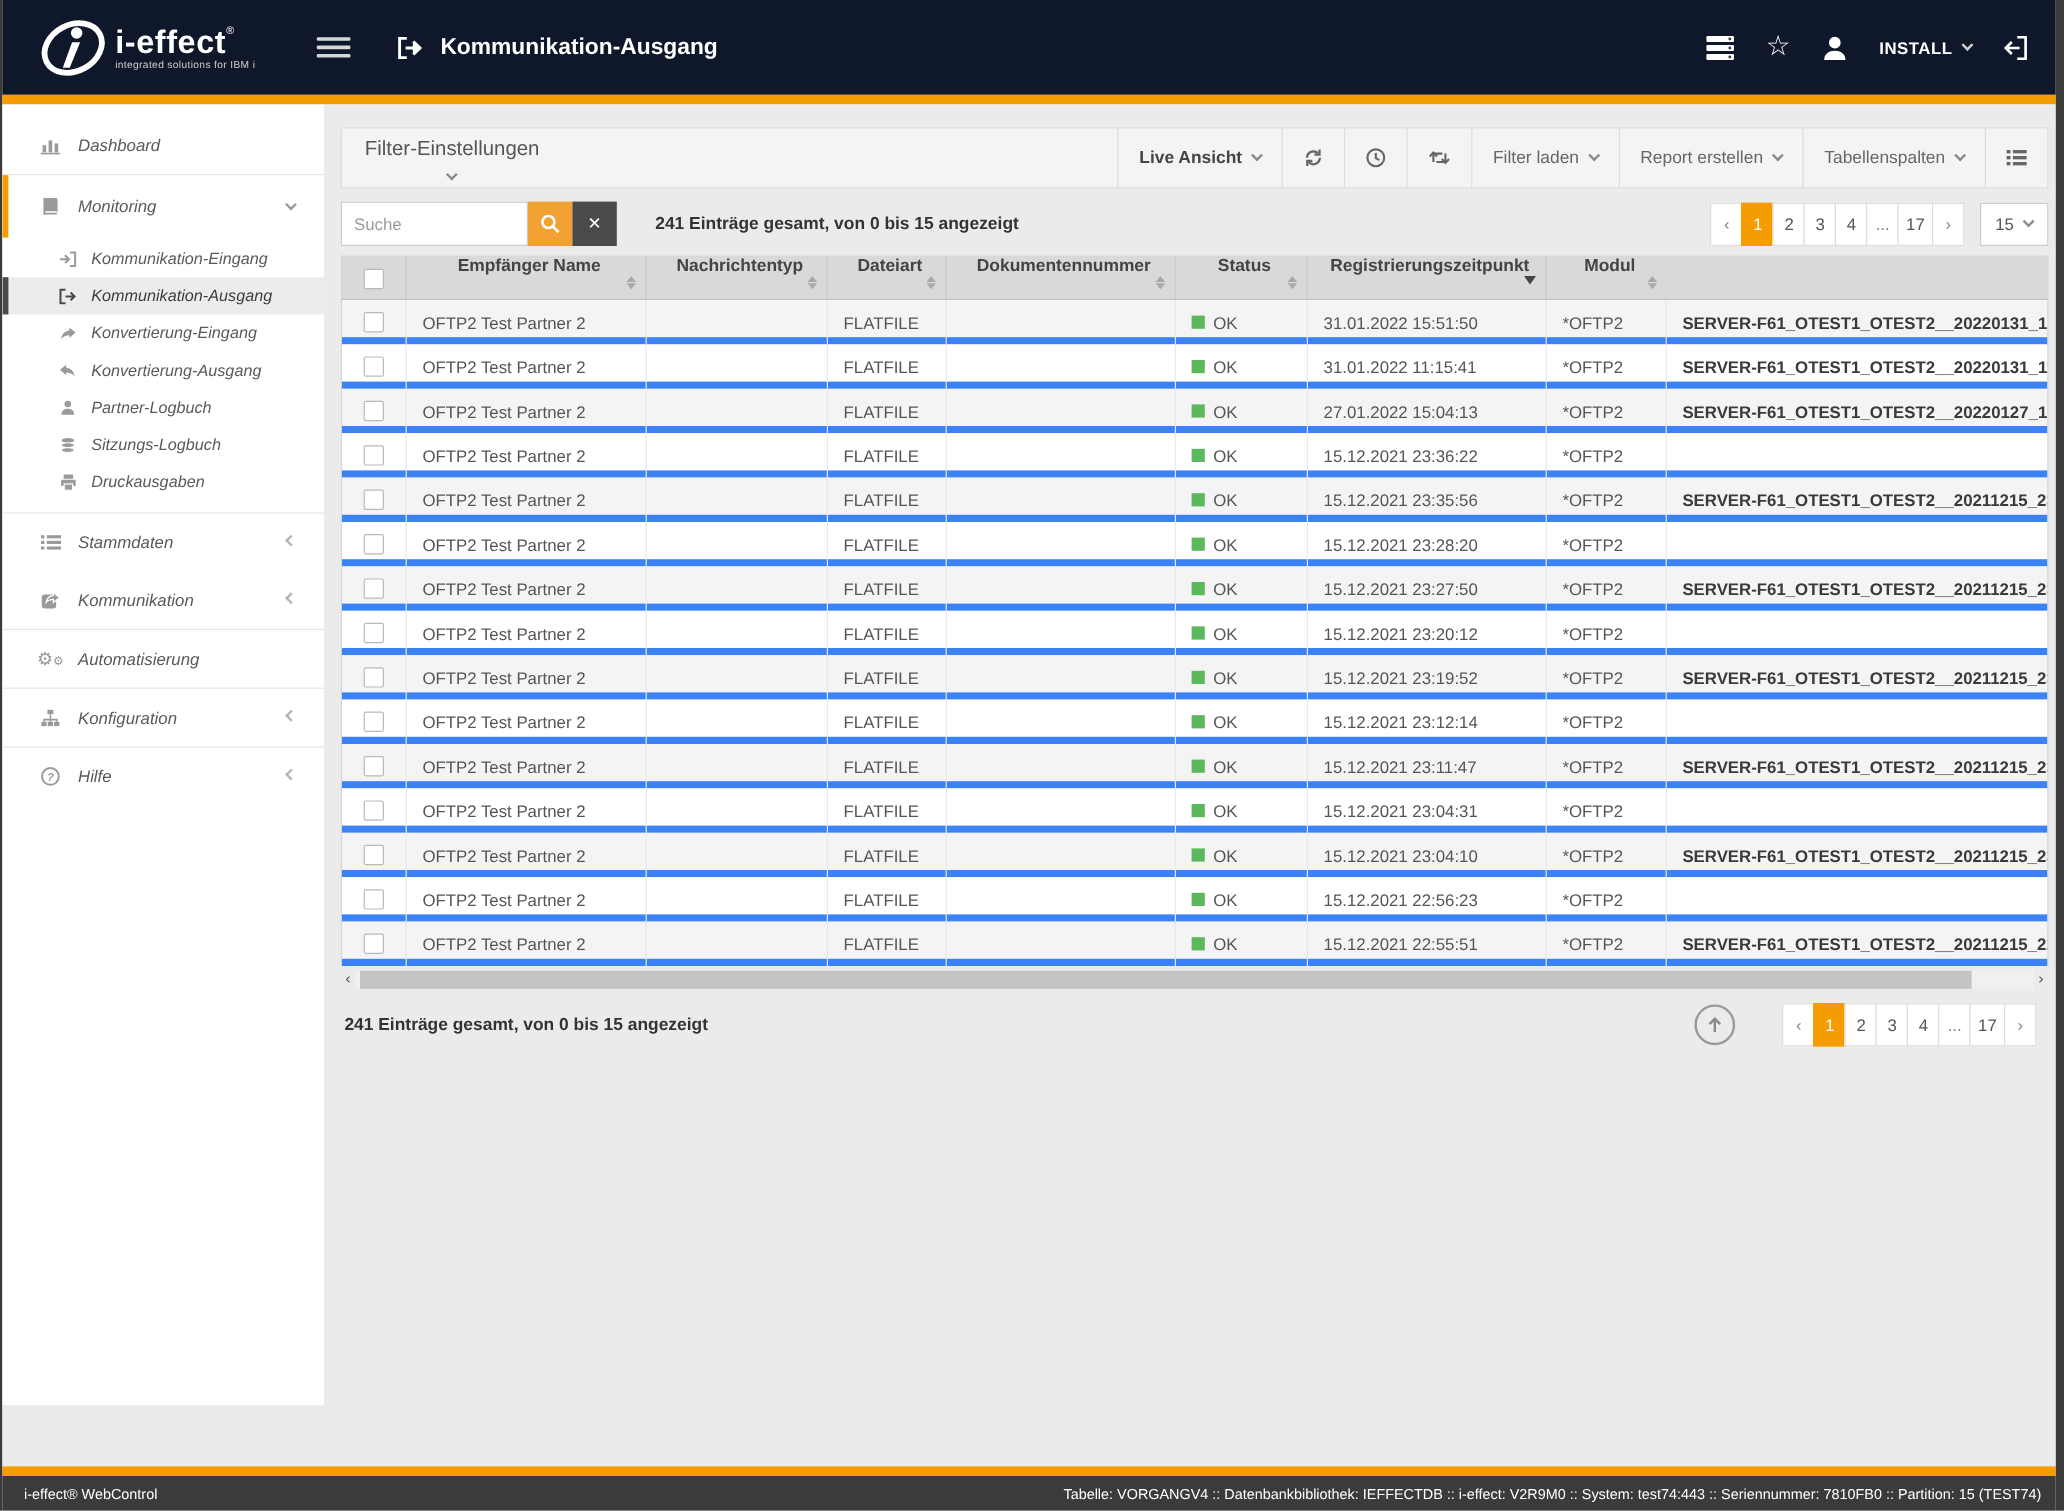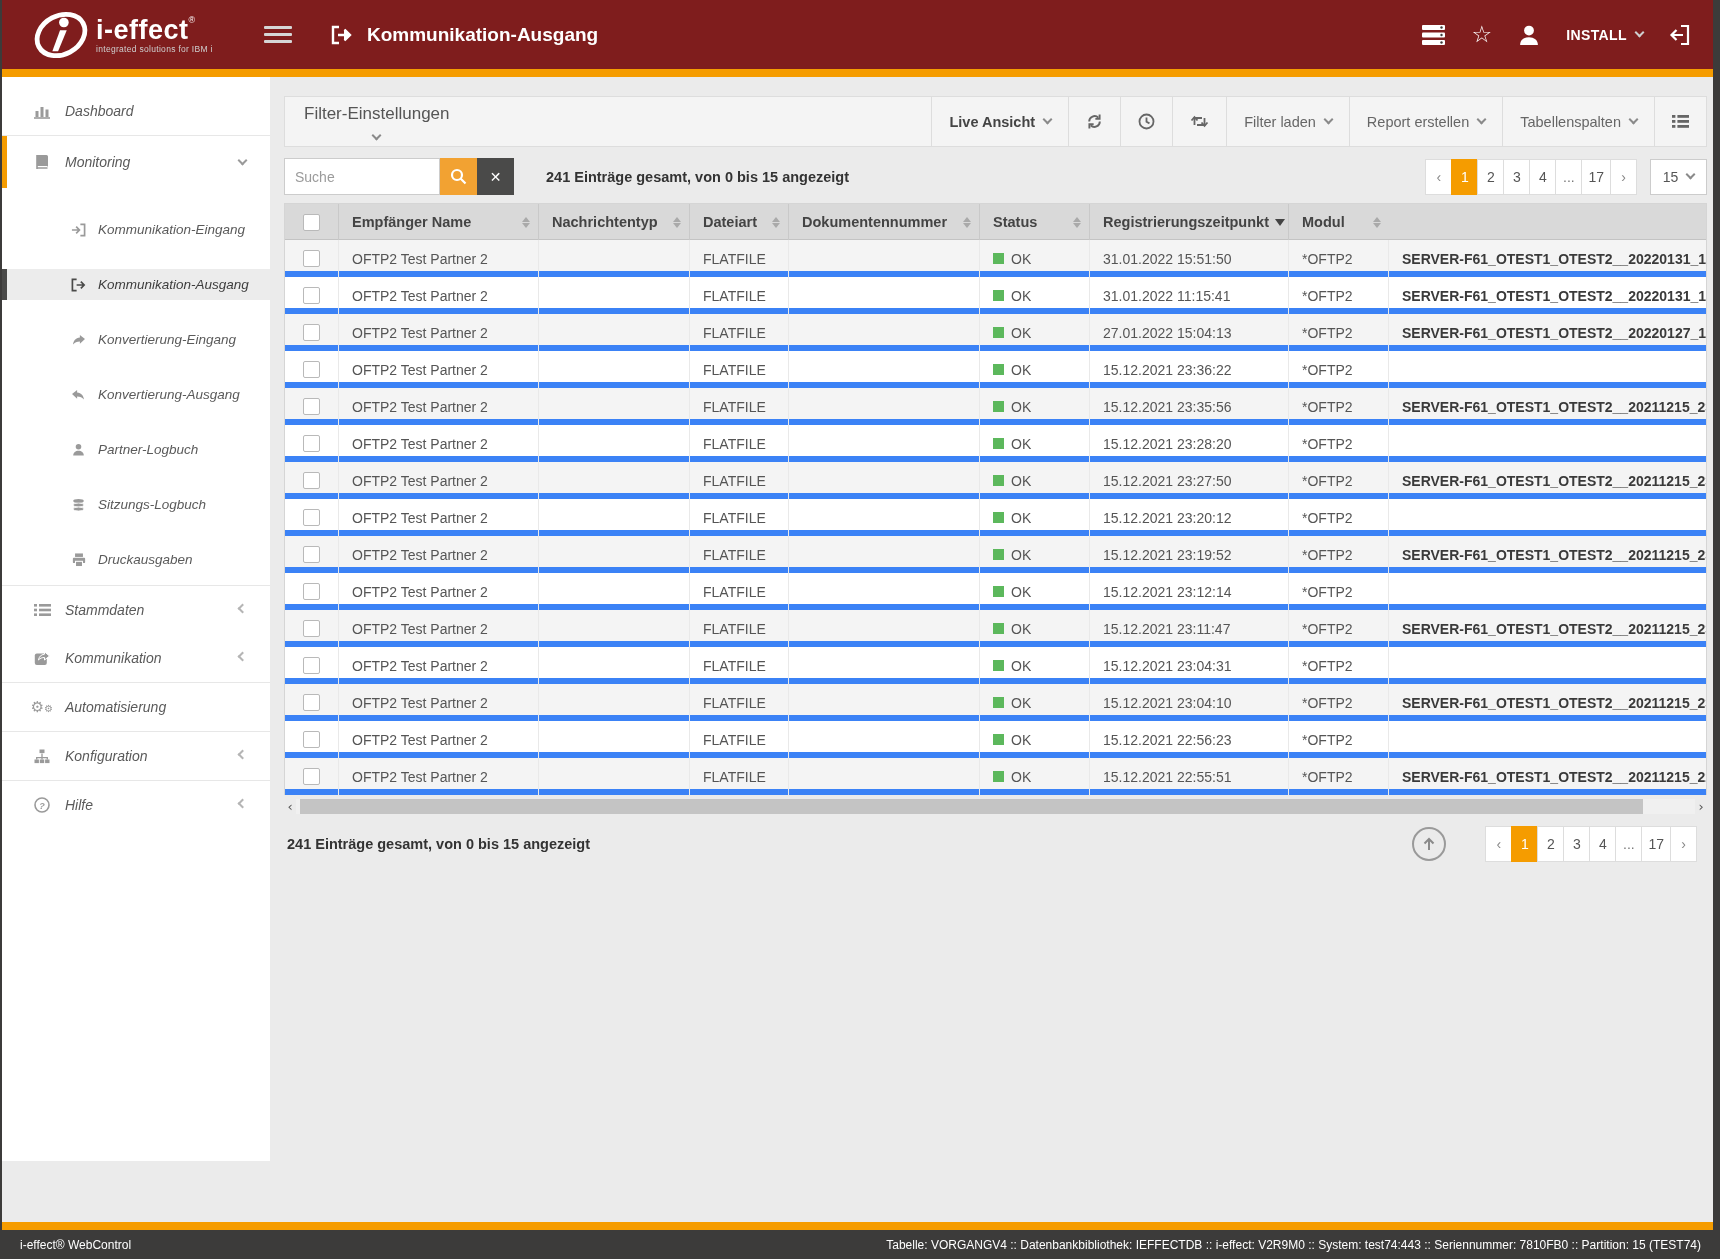--- a/index.html
+++ b/index.html
@@ -1,21 +1,21 @@
 <!DOCTYPE html>
 <html><head>
 <meta charset="utf-8">
 <style>
   * { margin:0; padding:0; box-sizing:border-box; }
   html,body { width:1720px; height:1259px; overflow:hidden; }
   body { font-family:"Liberation Sans","DejaVu Sans",sans-serif; background:#ebebeb; color:#555; }
   .page { width:1720px; height:1259px; border-left:2px solid #3c3b3a; border-right:7px solid #3c3b3a; display:flex; flex-direction:column; }
 
   
-  .topbar { height:69px; background:#7f1d1d; display:flex; align-items:center; flex:0 0 auto; }
+  .topbar { height:79px; background:#0f172a; display:flex; align-items:center; flex:0 0 auto; }
   .logo { display:flex; align-items:center; margin-left:30px; width:210px; }
   .logo-swoosh { width:58px; height:52px; }
   .logo-text { margin-left:6px; color:#fff; }
   .logo-brand { font-size:27px; font-weight:bold; letter-spacing:0.5px; }
   .logo-reg { font-size:9px; vertical-align:top; }
   .logo-tag { font-size:8.5px; color:#cfcfcf; letter-spacing:0.3px; margin-top:-2px; }
   .hamburger { width:28px; margin-left:22px; cursor:pointer; }
   .hamburger div { height:3px; background:#d6d6d6; margin:4px 0; border-radius:1px; }
   .page-title { display:flex; align-items:center; gap:13px; margin-left:38px; color:#fff; }
   .page-title h1 { font-size:19px; font-weight:bold; }
@@ -33,21 +33,21 @@
   .sidebar { width:268px; flex:0 0 auto; background:#fff; height:1084px; padding-top:10px; font-size:14px; color:#5a5a5a;font-style:italic; }
   .side-item { height:48px; display:flex; align-items:center; padding-left:30px; position:relative; cursor:pointer; }
   .side-item .sicon { width:20px; display:flex; justify-content:center; margin-right:13px; flex:0 0 auto; }
   .side-item .schev { position:absolute; right:24px; }
   .chev.left { transform:rotate(135deg); border-color:#b5b5b5; }
   .chev.down { transform:rotate(45deg); border-color:#9a9a9a; margin-top:-3px; }
   .side-item.open { height:52px; }
   .side-item.open::before { content:""; position:absolute; left:0; top:0; bottom:0; width:5px; background:#f59c00; }
   .side-div { height:1px; background:#e7e7e7; }
   .submenu { padding:2px 0 10px 0; }
-  .sub-item { height:31px; display:flex; align-items:center; padding-left:68px; font-size:13.5px; position:relative; cursor:pointer;margin-top:24px; }
+  .sub-item { height:31px; display:flex; align-items:center; padding-left:46px; font-size:13.5px; position:relative; cursor:pointer; }
   .sub-item .sicon { width:17px; display:flex; justify-content:center; margin-right:11px; flex:0 0 auto; }
   .sub-item.active { background:#ececec; color:#3d3d3d; }
   .sub-item.active::before { content:""; position:absolute; left:0; top:0; bottom:0; width:5px; background:#4a4a49; }
   .gear { font-family:"DejaVu Sans",sans-serif; color:#9a9a9a; font-size:15px; line-height:1; }
   .gear small { font-size:10px; }
 
   
   .main { flex:1; margin:19px 6px 0 14px; min-width:0; }
 
   .filterbar { height:51px; background:#f4f4f4; border:1px solid #ddd; display:flex; align-items:center; }
@@ -67,21 +67,21 @@
   .pbtn { min-width:27px; height:36px; background:#fff; border:1px solid #ddd; margin-left:-1px; display:flex; align-items:center; justify-content:center; font-size:14px; color:#555; padding:0 6px; cursor:pointer; }
   .pbtn.arrow { color:#888; }
   .pbtn.active { background:#f59c00; border-color:#f59c00; color:#fff; }
   .pbtn.dots { color:#777; }
   .pagesize { width:57px; height:36px; background:#fff; border:1px solid #ccc; margin-left:13px; display:flex; align-items:center; justify-content:center; gap:9px; font-size:14px; color:#555; cursor:pointer; }
 
   
   .tablewrap { margin-top:8px; border:1px solid #d5d5d5; border-bottom:none; }
   .tgrid { display:grid; grid-template-columns:54px 200px 151px 99px 191px 110px 199px 100px minmax(0,1fr); align-items:center; }
   .thead { background:#d9d9d9; height:36px; border-bottom:1px solid #c3c3c3; }
-  .th { display:flex; align-items:center; height:36px; padding:0 8px 0 13px; font-size:14.5px; font-weight:bold; color:#444; border-right:1px solid #c9c9c9; position:relative; white-space:nowrap; overflow:hidden; }
+  .th { display:flex; align-items:center; height:36px; padding:0 8px 0 13px; font-size:14.5px; font-weight:bold; color:#444; border-right:1px solid #c9c9c9; position:relative; white-space:nowrap; overflow:hidden;flex-direction:column; }
   .th:last-child { border-right:none; }
   .sort { margin-left:auto; display:flex; flex-direction:column; align-items:center; gap:1px; padding-left:6px; }
   .sort .up { width:0; height:0; border-left:4px solid transparent; border-right:4px solid transparent; border-bottom:5px solid #a9a9a9; }
   .sort .dn { width:0; height:0; border-left:4px solid transparent; border-right:4px solid transparent; border-top:5px solid #a9a9a9; }
   .sort.desc .dn { border-top-color:#444; border-left-width:5px; border-right-width:5px; border-top-width:7px; }
   .trow { height:37px; border-bottom:6px solid #3b82f6; cursor:pointer; }
   .trow:nth-child(odd) { background:#f4f4f4; }
   .trow:nth-child(even) { background:#fff; }
   .td { height:37px; display:flex; align-items:center; padding:0 8px 0 13px; font-size:14px; color:#555; border-right:1px solid #e9e9e9; white-space:nowrap; overflow:hidden; }
   .td:last-child { border-right:none; }

